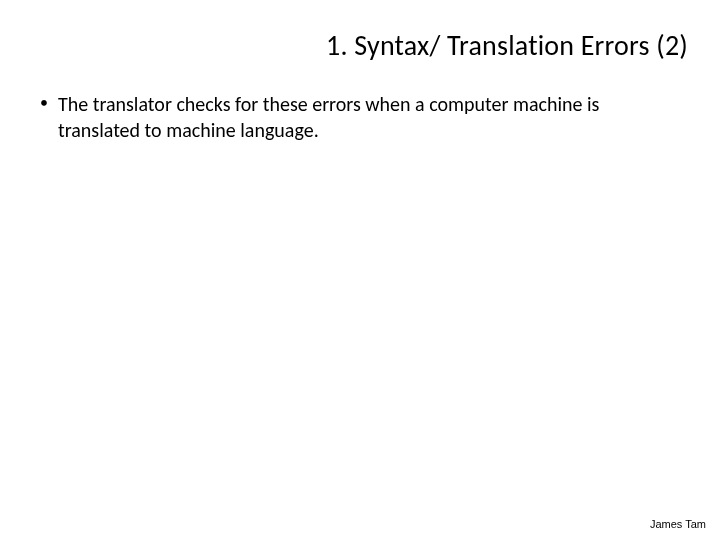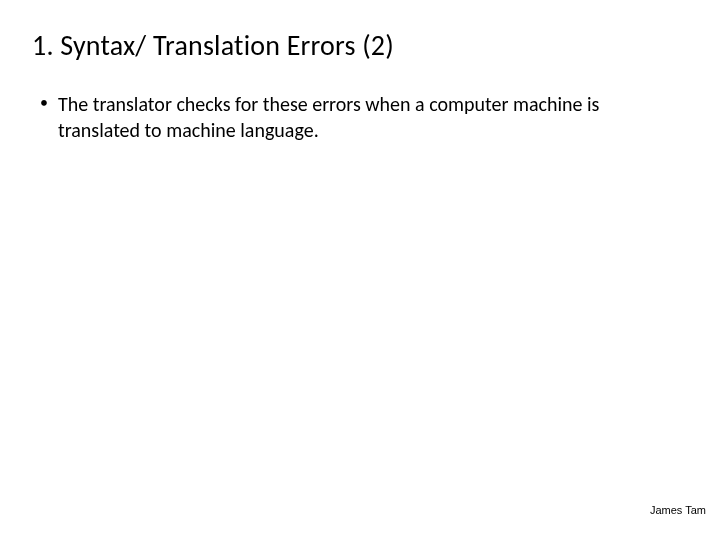--- a/index.html
+++ b/index.html
@@ -18,21 +18,21 @@
     .slide {
       width: 100%;
       height: 100%;
       padding: 28px 32px 20px 32px;
       position: relative;
     }
     .title {
       font-size: 28px;
       font-weight: 400;
       color: #000000;
-      text-align: left;
+      text-align: right;
       margin-bottom: 28px;
       letter-spacing: 0.2px;
     }
     .content {
       padding-left: 8px;
     }
     .bullet-item {
       display: flex;
       align-items: flex-start;
       font-size: 20px;
@@ -44,21 +44,21 @@
       margin-right: 10px;
       margin-top: 2px;
       font-size: 16px;
     }
     .bullet-text {
       flex: 1;
       padding-right: 60px;
     }
     .footer {
       position: absolute;
-      bottom: 24px;
+      bottom: 10px;
       right: 14px;
       font-size: 11px;
       color: #000000;
       font-family: Arial, sans-serif;
     }
   </style>
 </head>
 <body>
 
 <div class="slide">

